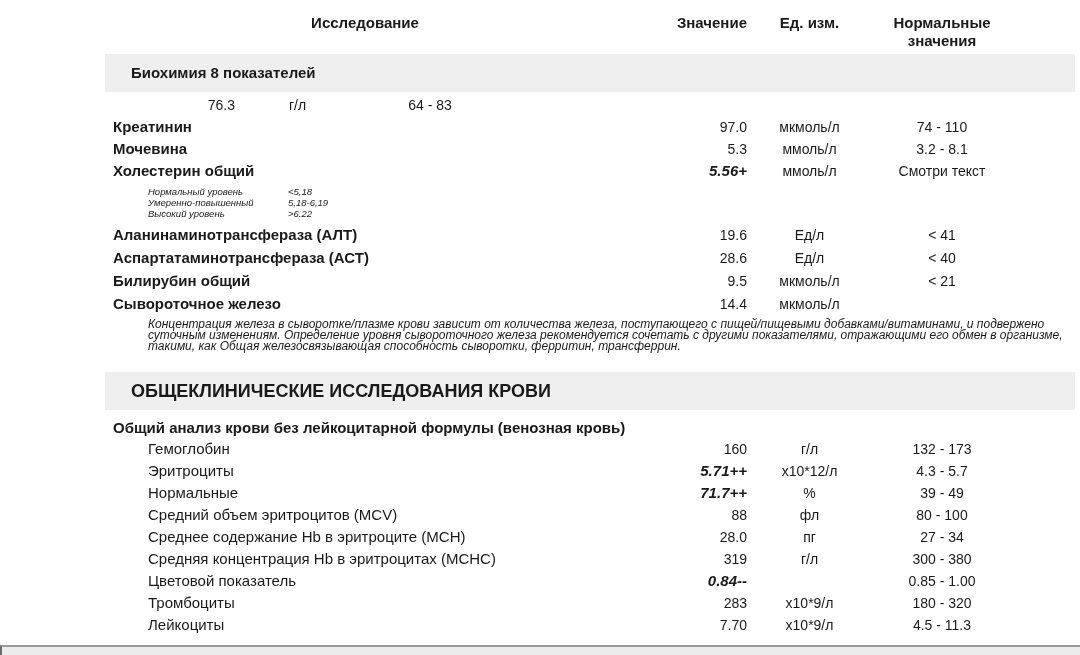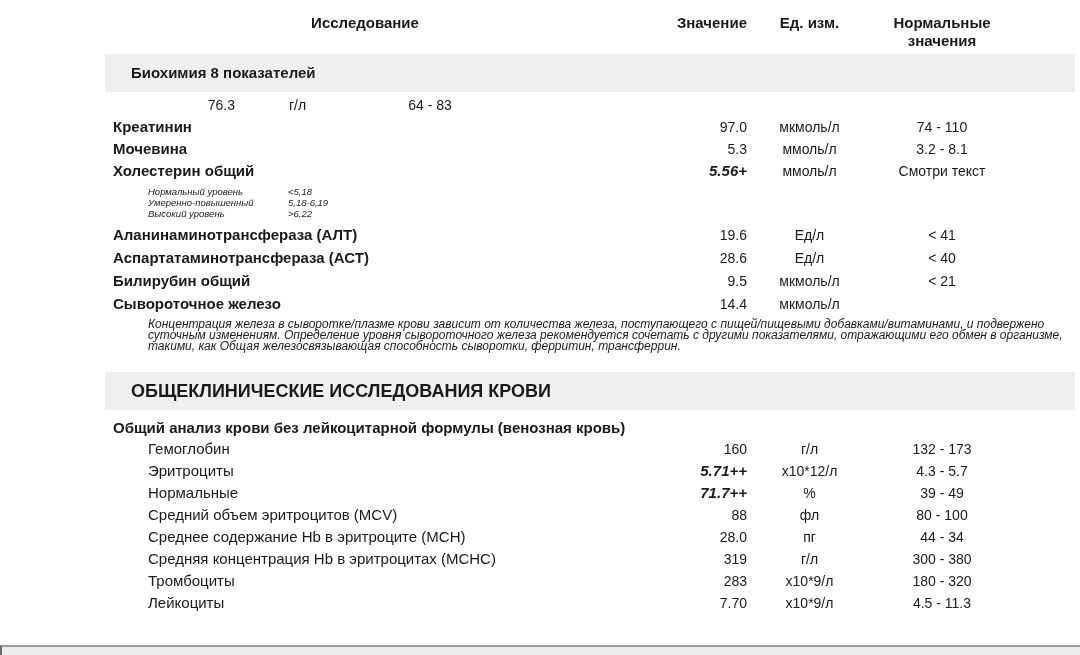--- a/index.html
+++ b/index.html
@@ -188,29 +188,35 @@
           <div class="grid-row trow">
             <div class="c-name indent">Средний объем эритроцитов (MCV)</div>
             <div class="c-value">88</div>
             <div class="c-units">фл</div>
             <div class="c-normal">80 - 100</div>
           </div>
           <div class="grid-row trow">
             <div class="c-name indent">Среднее содержание Hb в эритроците (MCH)</div>
             <div class="c-value">28.0</div>
             <div class="c-units">пг</div>
-            <div class="c-normal">44 - 34</div>
+            <div class="c-normal">27 - 34</div>
           </div>
           <div class="grid-row trow">
             <div class="c-name indent">Средняя концентрация Hb в эритроцитах (MCHC)</div>
             <div class="c-value">319</div>
             <div class="c-units">г/л</div>
             <div class="c-normal">300 - 380</div>
           </div>
           <div class="grid-row trow">
+            <div class="c-name indent">Цветовой показатель</div>
+            <div class="c-value flagged">0.84--</div>
+            <div class="c-units"></div>
+            <div class="c-normal">0.85 - 1.00</div>
+          </div>
+          <div class="grid-row trow">
             <div class="c-name indent">Тромбоциты</div>
             <div class="c-value">283</div>
             <div class="c-units">x10*9/л</div>
             <div class="c-normal">180 - 320</div>
           </div>
           <div class="grid-row trow">
             <div class="c-name indent">Лейкоциты</div>
             <div class="c-value">7.70</div>
             <div class="c-units">x10*9/л</div>
             <div class="c-normal">4.5 - 11.3</div>

